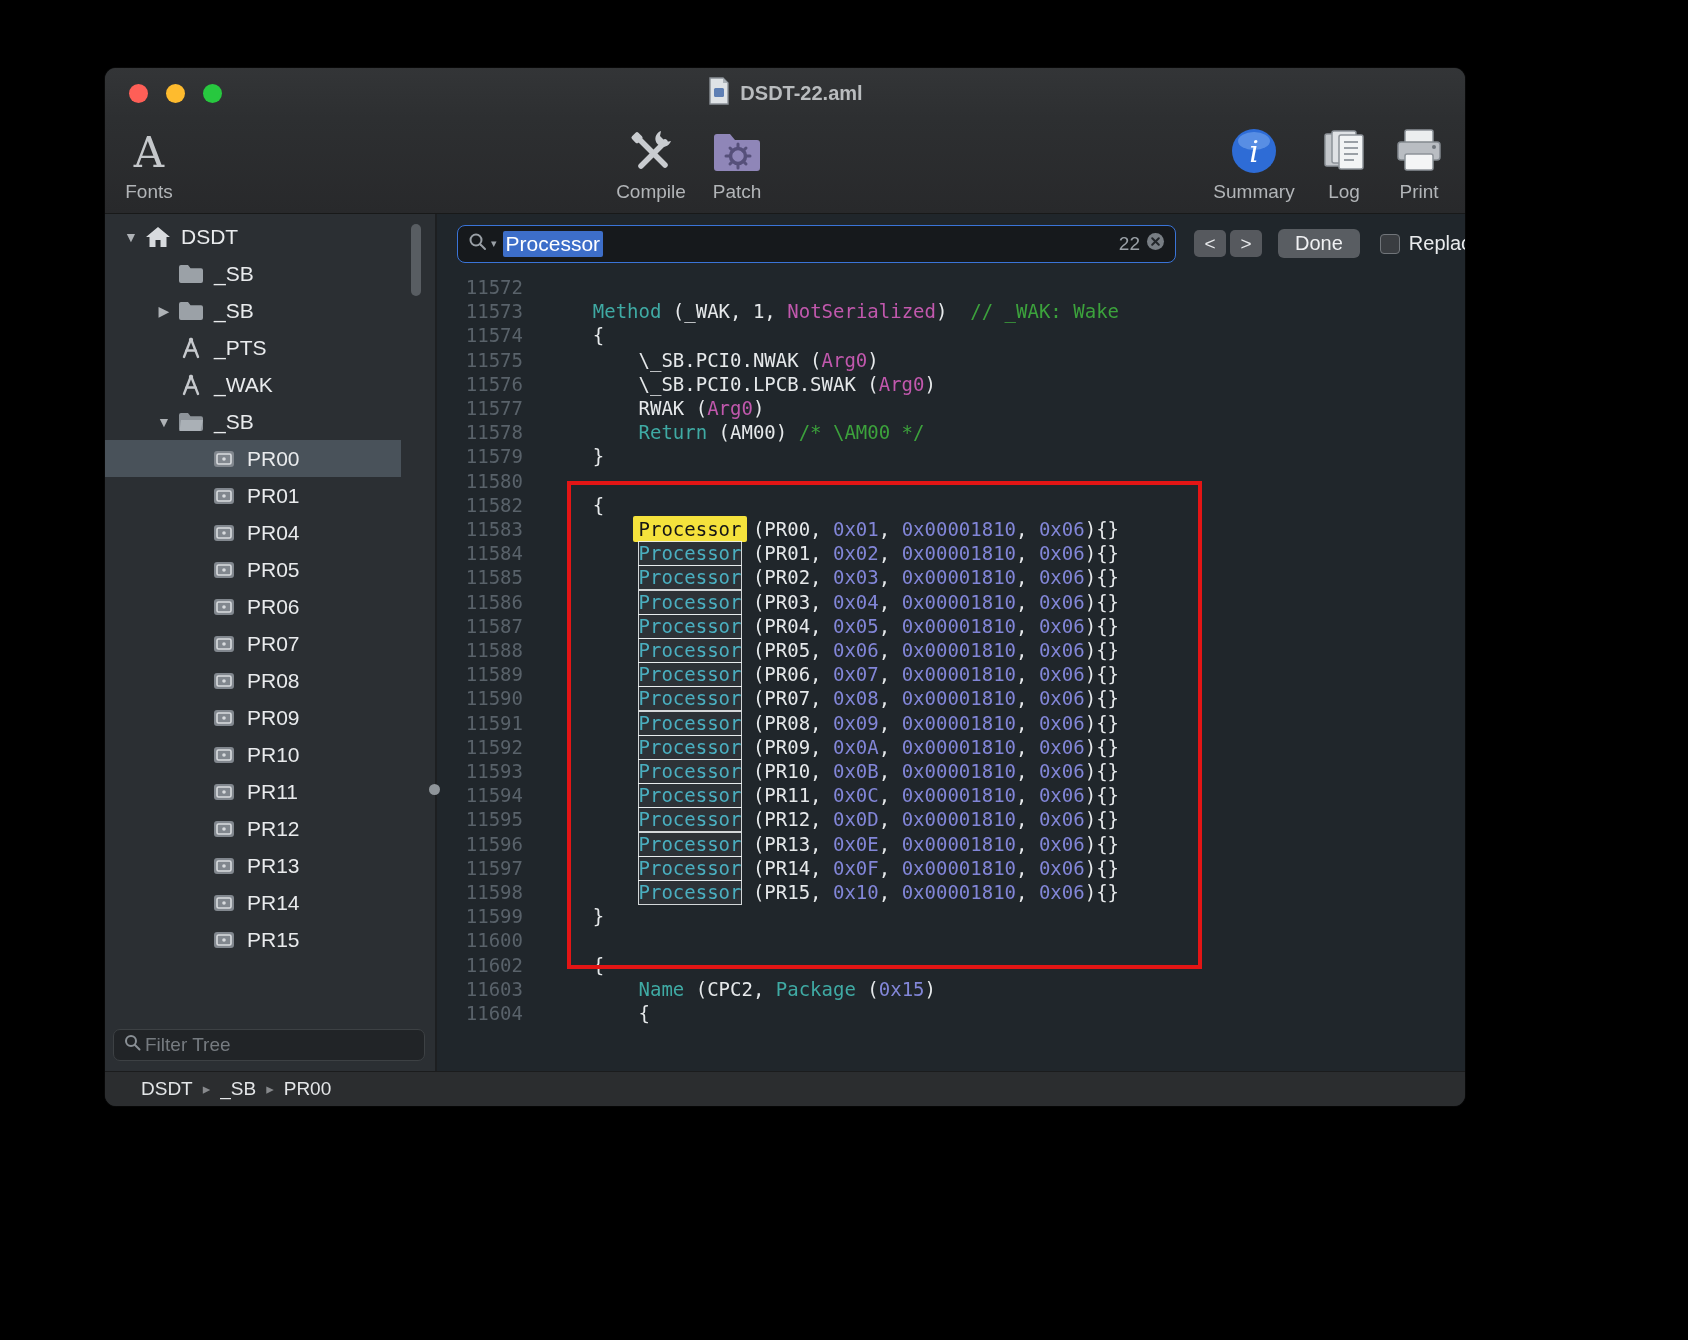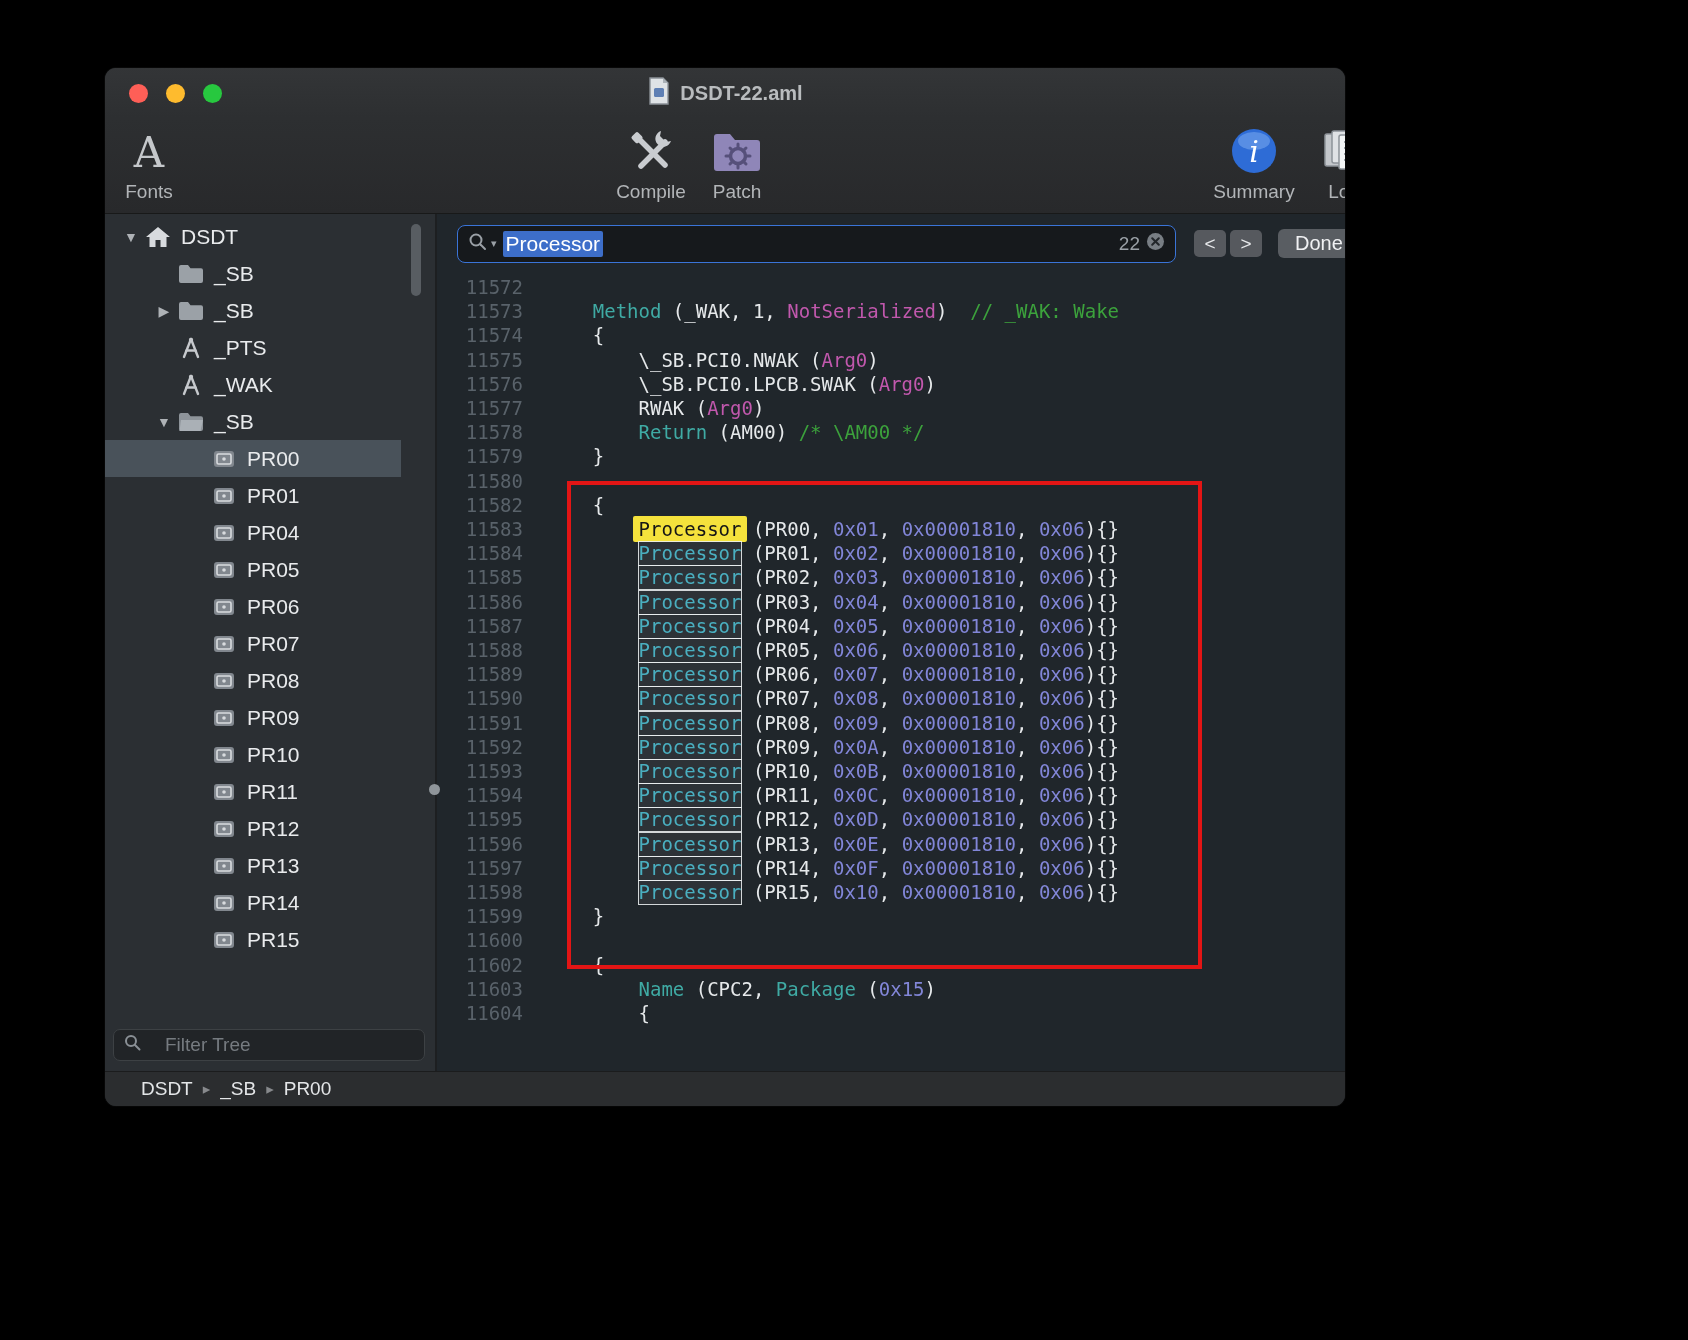--- a/index.html
+++ b/index.html
@@ -3,21 +3,21 @@
 <meta charset="utf-8">
 <style>
   html,body { margin:0; padding:0; }
   body {
     width:1688px; height:1340px; background:#000;
     font-family:"Liberation Sans", sans-serif;
     position:relative; overflow:hidden;
     -webkit-font-smoothing:antialiased;
   }
   .window {
-    position:absolute; left:105px; top:68px; width:1240px; height:1038px;
+    position:absolute; left:105px; top:68px; width:1360px; height:1038px;
     background:#26292c; border-radius:11px; overflow:hidden;
     box-shadow:0 22px 70px rgba(0,0,0,.65), 0 0 0 1px #0a0a0a;
     display:flex; flex-direction:column;
   }
   
   .titlebar {
     height:50px; flex:0 0 auto; position:relative;
     background:linear-gradient(#333537,#2d2f31);
     display:flex; align-items:center; justify-content:center;
   }
@@ -52,21 +52,21 @@
   .tree-row.selected { background:#49525a; margin-right:34px; }
   .tree-spacer { flex:0 0 auto; }
   .disclosure { width:24px; flex:0 0 auto; text-align:center; color:#aeb2b6; font-size:14px; }
   .tree-icon { width:30px; flex:0 0 auto; display:flex; align-items:center; justify-content:center; margin-right:8px; }
   .tree-label { white-space:nowrap; }
   .side-scrollthumb { position:absolute; right:14px; top:10px; width:10px; height:72px; border-radius:5px; background:#585d62; }
   .splitter-handle { position:absolute; left:324px; top:570px; width:11px; height:11px; border-radius:50%; background:#8f959a; z-index:5; }
   .filter-wrap { flex:0 0 auto; padding:6px 10px 10px 8px; }
   .filter-field {
     height:30px; background:#212427; border:1px solid #3d4144; border-radius:7px;
-    display:flex; align-items:center; gap:24px; padding:0 10px; color:#767b80; font-size:19px;
+    display:flex; align-items:center; gap:4px; padding:0 10px; color:#767b80; font-size:19px;
   }
   
   .content { flex:1; min-width:0; background:#20262b; display:flex; flex-direction:column; position:relative; }
   .findbar { flex:0 0 auto; height:59px; display:flex; align-items:center; gap:18px; padding:0 16px 0 20px; }
   .search-field {
     width:697px; height:36px; flex:0 0 auto;
     background:#16191c; border-radius:8px;
     box-shadow:0 0 0 1px #6d9bе8, 0 0 0 1px #5b8ee0, 0 0 0 4px rgba(58,116,216,.55);
     border:1px solid var(--focus-ring-blue,#3a74d8);
     display:flex; align-items:center; padding:0 10px 0 10px; gap:6px;

